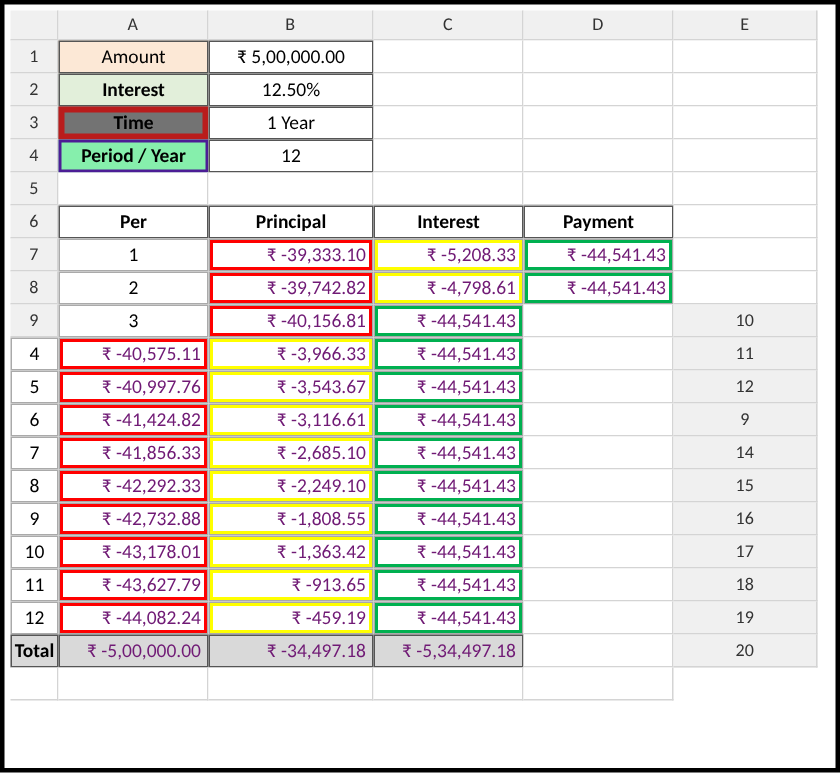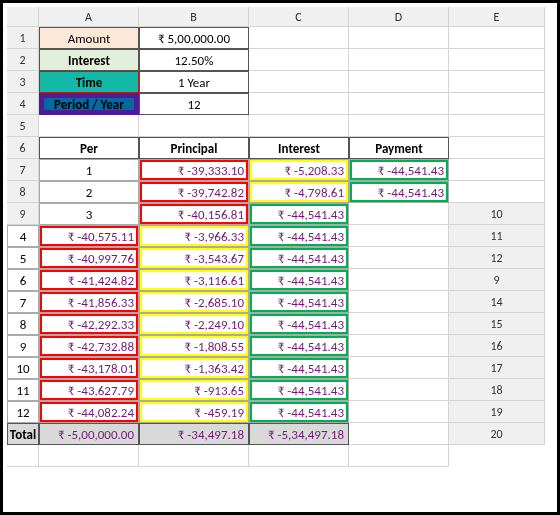--- a/index.html
+++ b/index.html
@@ -35,22 +35,22 @@
       font-size: 12px;
     }
     .rownum {
       background: #f0f0f0;
       color: #333;
       justify-content: center;
       font-size: 12px;
     }
     .label-amount { background: #fce8d6; font-weight: normal; justify-content: center; border: 1px solid #555;}
     .label-interest { background: #e2efda; font-weight: bold; justify-content: center; border: 1px solid #555;}
-    .label-time { background: #14b8a6; font-weight: bold; justify-content: center; border: 1px solid #b91c1c;}
-    .label-period { background: #0369a1; font-weight: bold; justify-content: center; border: 5px solid #4c1d95;}
+    .label-time { background: #737373; font-weight: bold; justify-content: center; border: 4px solid #b91c1c;}
+    .label-period { background: #86efac; font-weight: bold; justify-content: center; border: 2px solid #4c1d95;}
     .val-center { justify-content: center; border: 1px solid #555;}
     .th { font-weight: bold; justify-content: center; border: 1px solid #555;}
     .th-per { background: #fff; }
     .th-a { background: #fff; }
     .per-cell { justify-content: center; border: 1px solid #aaa;}
     .neg { color: #701a75; justify-content: flex-end; }
     .outline-red { box-shadow: inset 0 0 0 2px #ff0000; border: 1px solid #aaa; }
     .outline-yellow { box-shadow: inset 0 0 0 2px #ffff00; border: 1px solid #aaa;}
     .outline-green { box-shadow: inset 0 0 0 2px #00b050; border: 1px solid #aaa;}
     .total-label { background: #d9d9d9; font-weight: bold; justify-content: center; border: 1px solid #555;}

